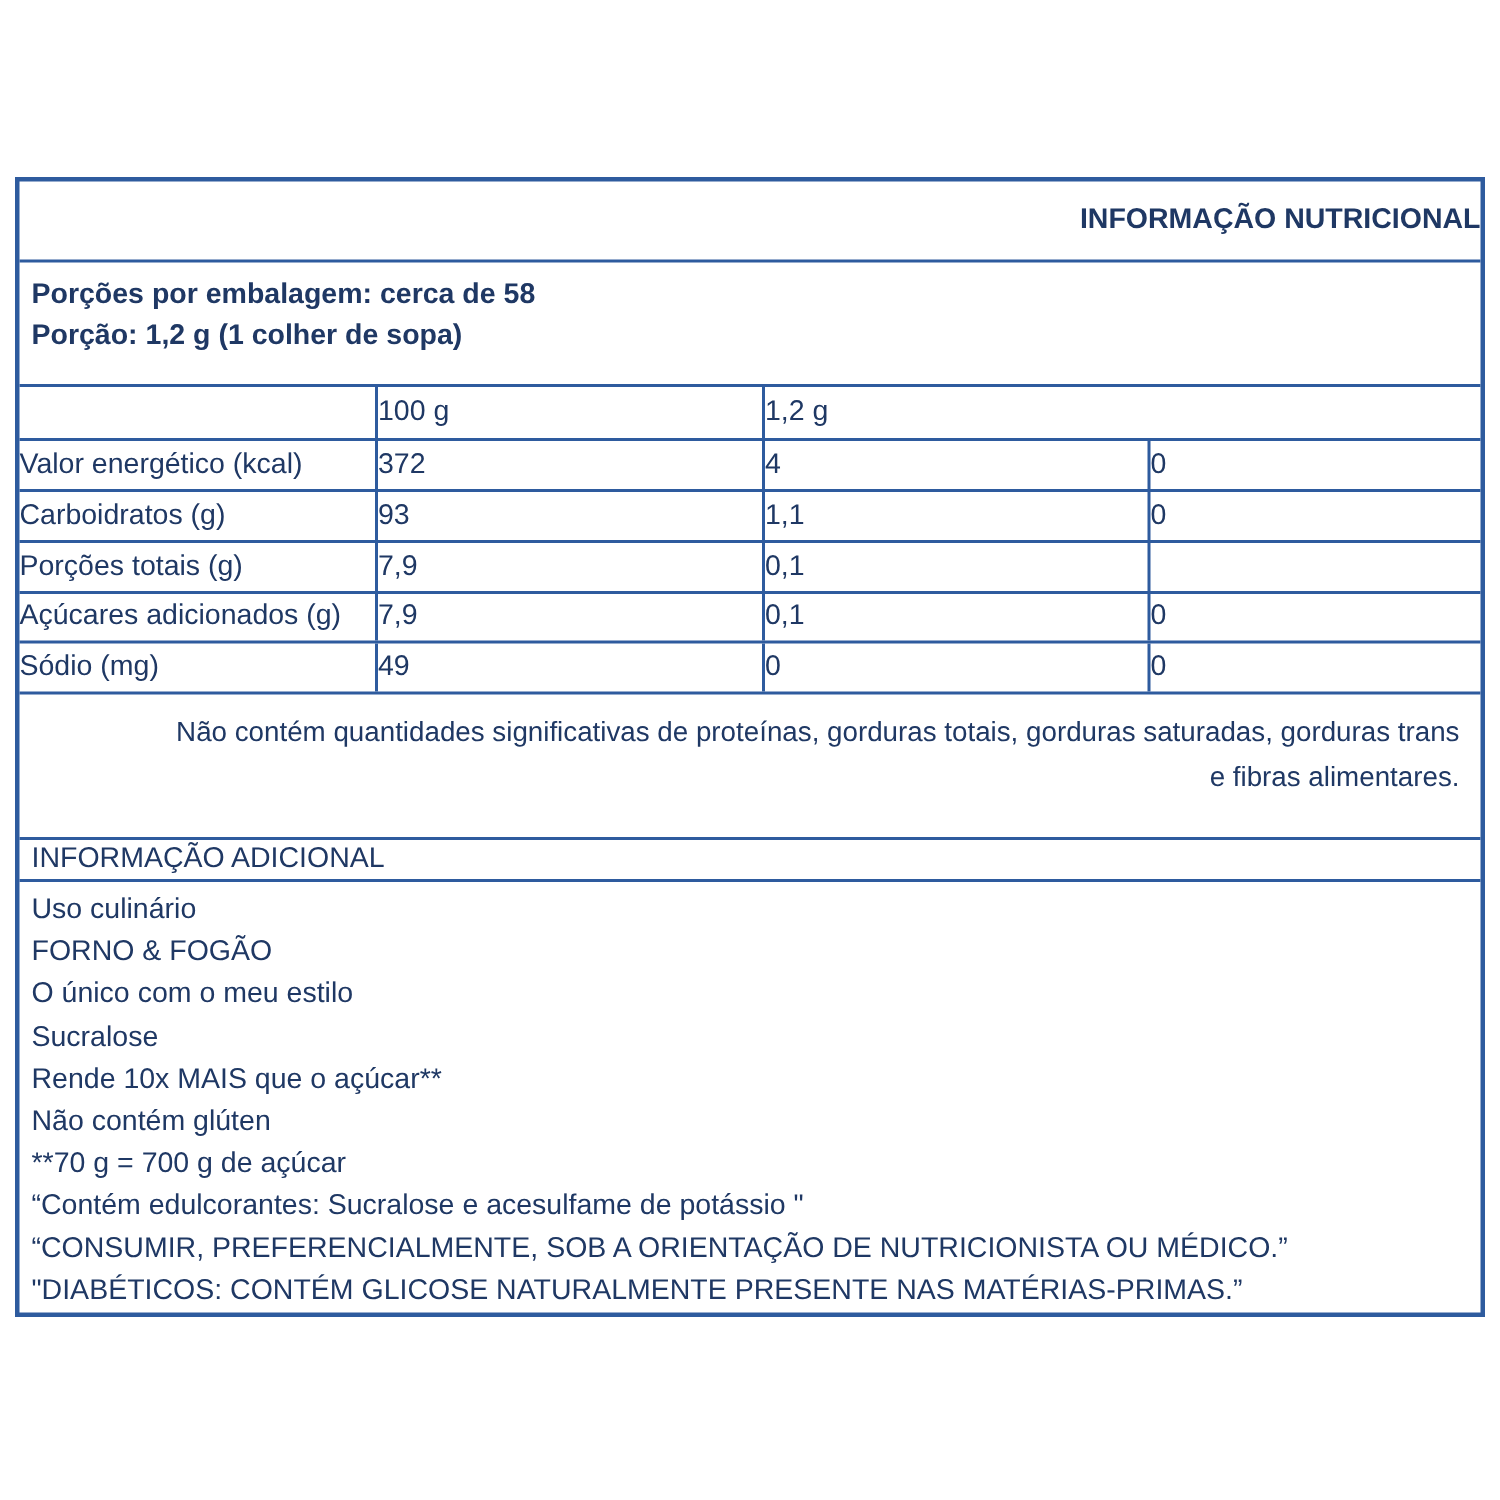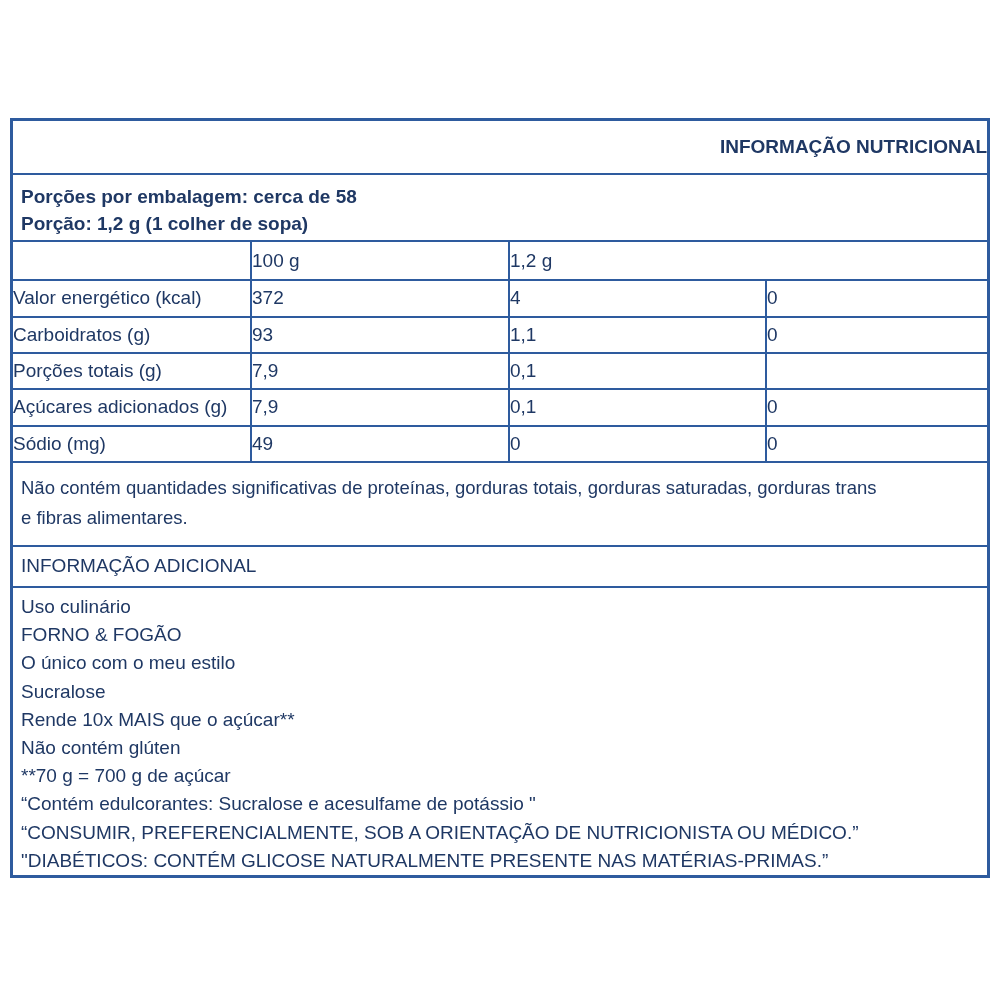--- a/index.html
+++ b/index.html
@@ -34,21 +34,21 @@
   }
   .title-row{
     height:54px;
     display:flex;
     align-items:center;
     justify-content:flex-end;
     font-size:19px;
     font-weight:bold;
   }
   .servings-row{
-    height:67px;
+    height:83px;
     padding:8px 10px 0 8px;
     font-size:19px;
     font-weight:bold;
     line-height:27px;
   }
   .grid-row{
     box-sizing:border-box;
     border-bottom:2px solid var(--border);
     display:grid;
     grid-template-columns:237px 258px 257px 1fr;
@@ -62,27 +62,28 @@
     align-items:center;
     padding-left:0;
     overflow:hidden;
     white-space:nowrap;
   }
   .cell.val{
     border-left:2px solid var(--border);
     padding-left:0;
   }
   .note-row{
-    height:84px;
+    height:97px;
     padding:10px 14px 0 8px;
     font-size:18.5px;
     line-height:30px;
+    text-align:right;
   }
   .adicional-row{
-    height:41px;
+    height:28px;
     display:flex;
     align-items:center;
     padding-left:8px;
     font-size:19px;
   }
   .additional-block{
     flex:1 1 auto;
     border-bottom:none;
     padding:5px 14px 0 8px;
     font-size:19px;

